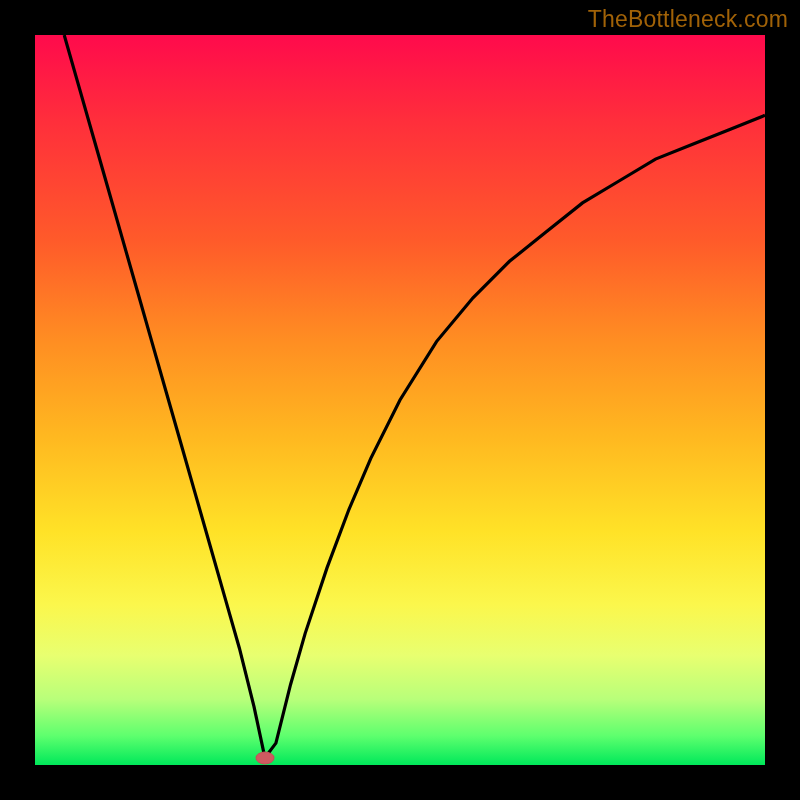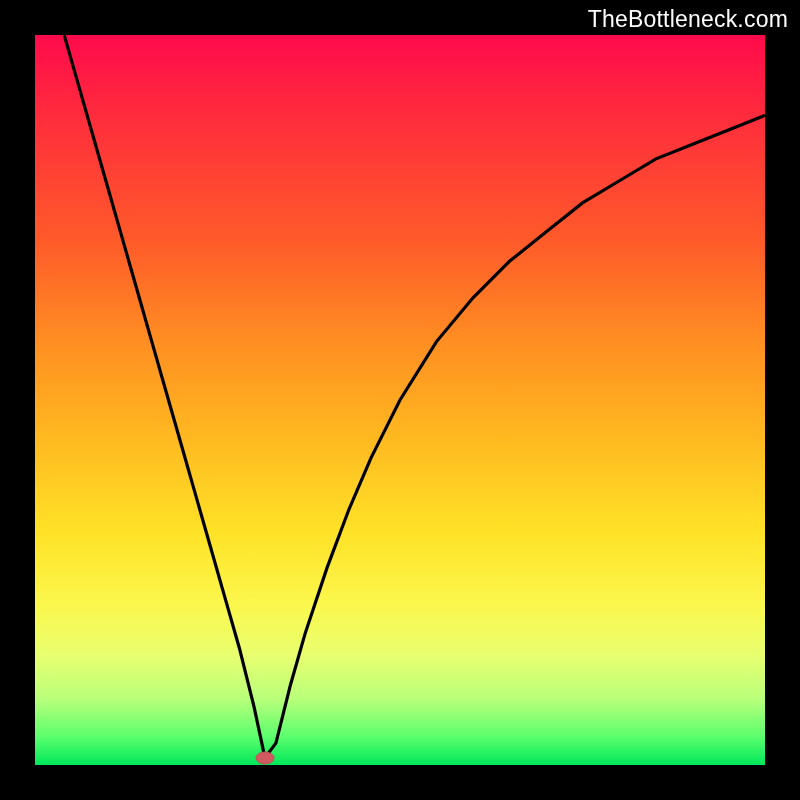--- a/index.html
+++ b/index.html
@@ -43,21 +43,21 @@
     position: absolute;
     left: 0;
     top: 0;
     width: 100%;
     height: 100%;
   }
   .watermark {
     position: absolute;
     top: 6px;
     right: 12px;
-    color: #ffffff;
+    color: #a16207;
     font-size: 23px;
     letter-spacing: 0.2px;
     user-select: none;
   }
   .marker {
     position: absolute;
     width: 19px;
     height: 13px;
     border-radius: 50%;
     background: #cf5a60;

